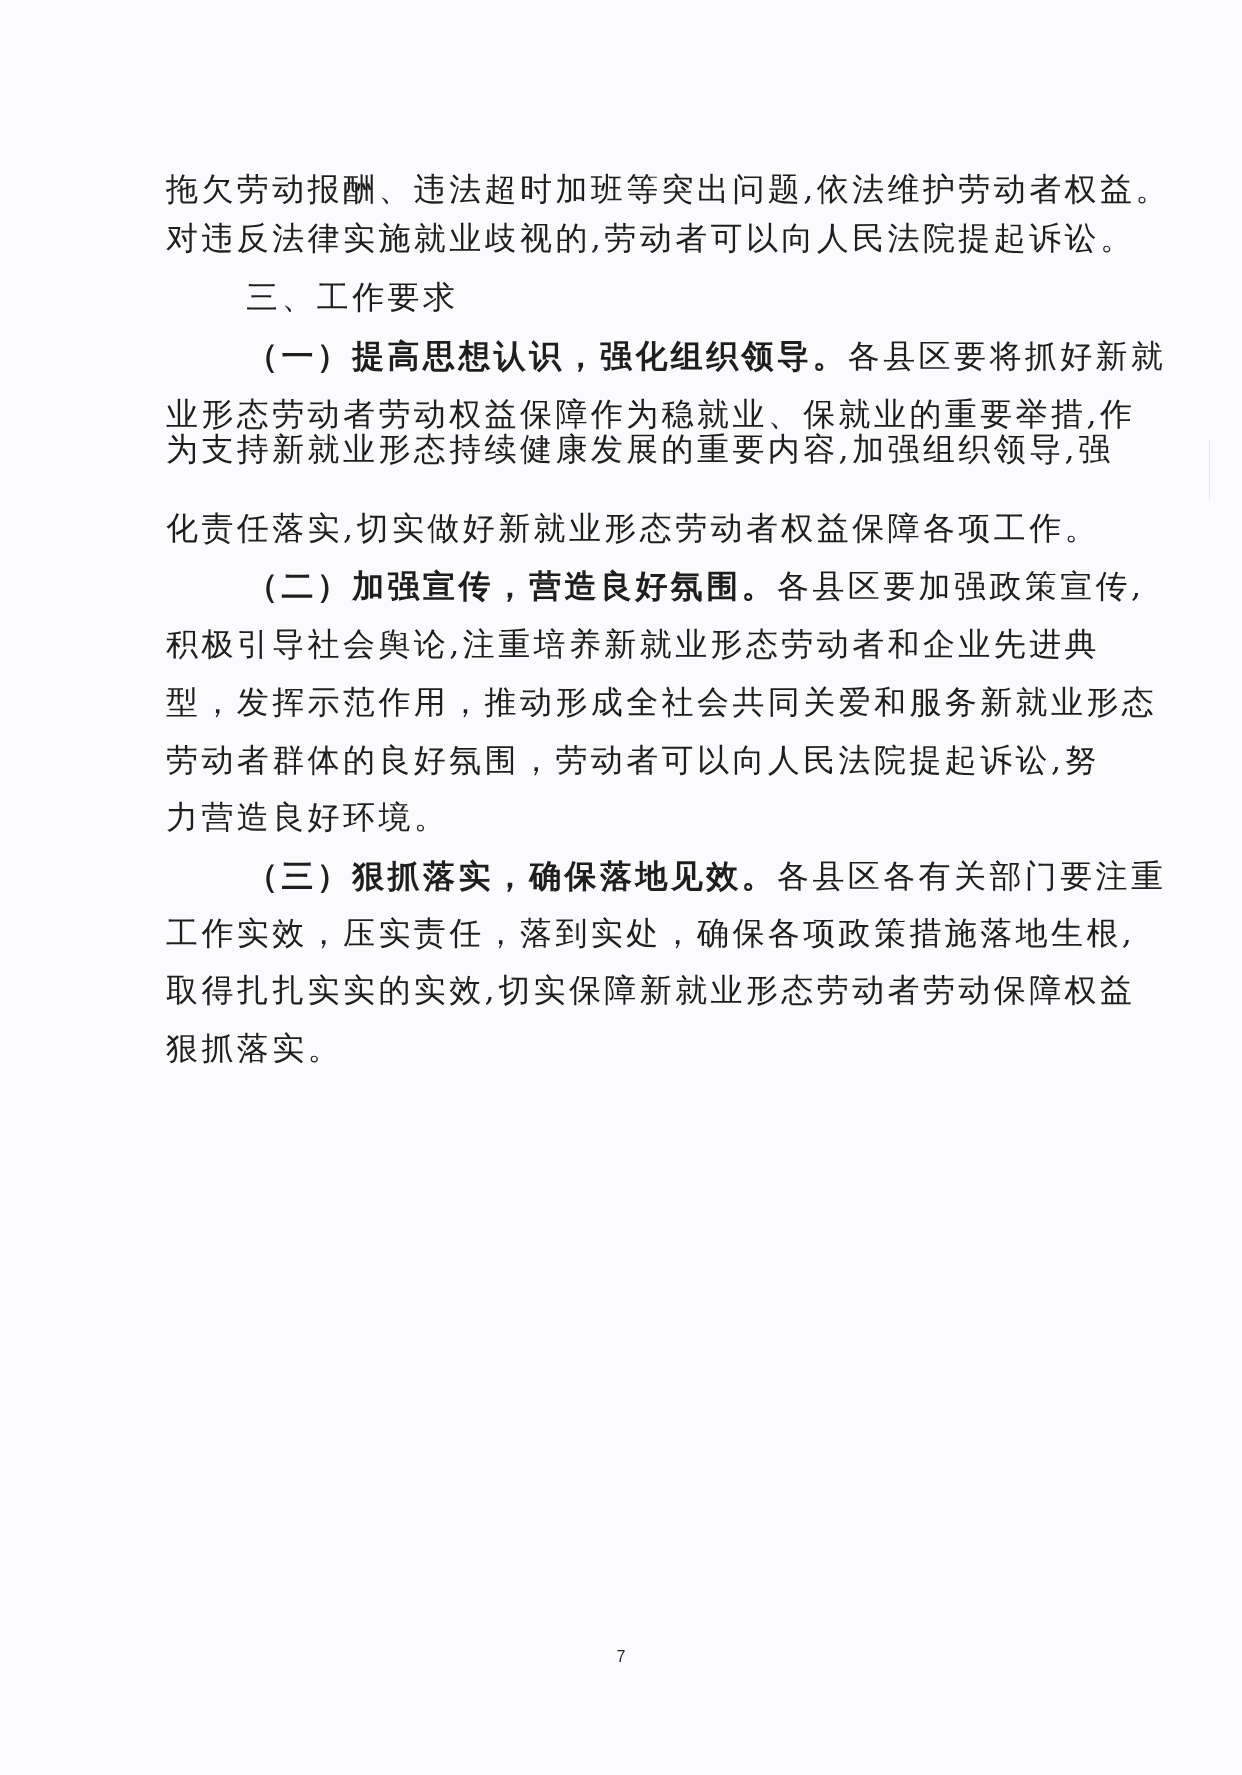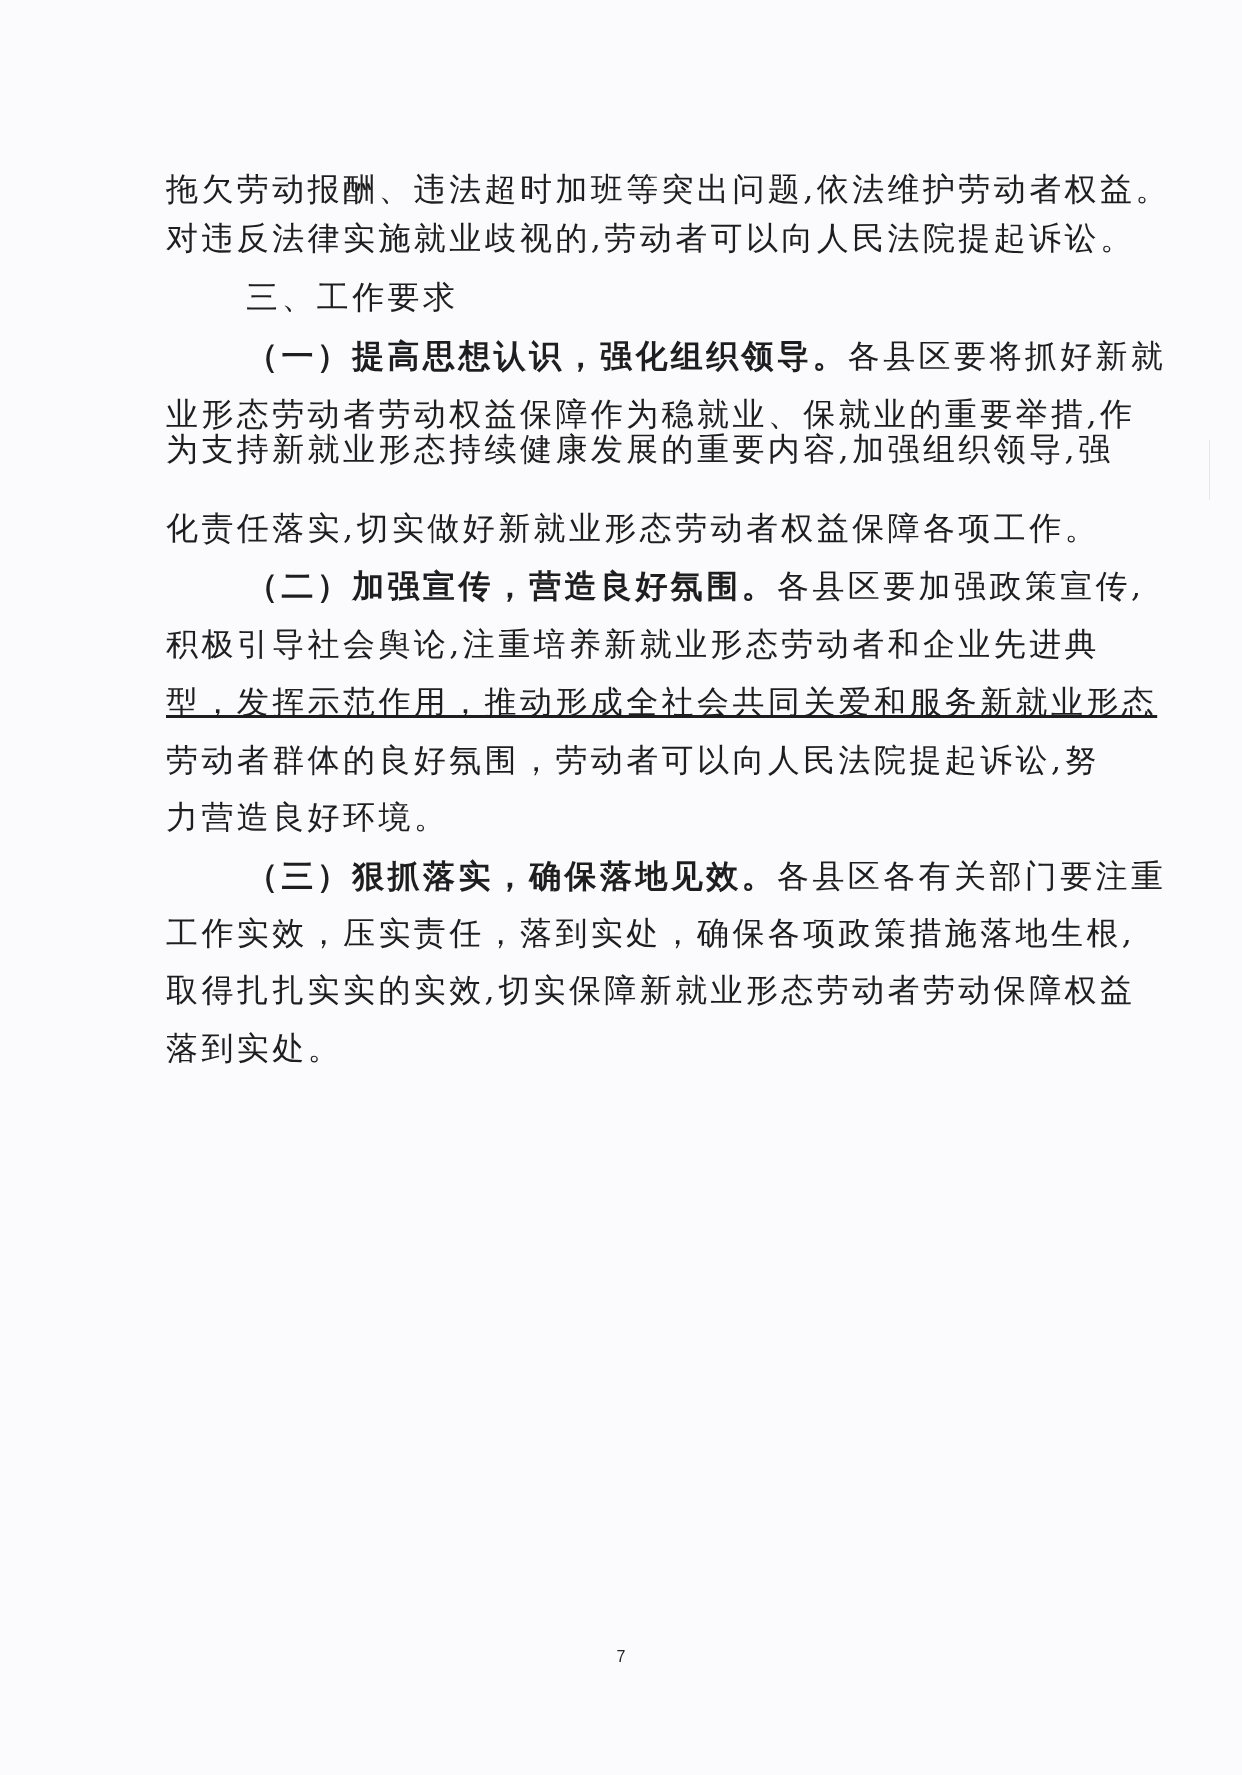--- a/index.html
+++ b/index.html
@@ -47,26 +47,26 @@
     <span class="bold">（一）提高思想认识，强化组织领导。</span><span>各县区要将抓好新就</span>
   </div>
   <div class="line" style="top:394px;">业形态劳动者劳动权益保障作为稳就业、保就业的重要举措,作</div>
   <div class="line" style="top:429px;">为支持新就业形态持续健康发展的重要内容,加强组织领导,强</div>
   <div class="line" style="top:508px;">化责任落实,切实做好新就业形态劳动者权益保障各项工作。</div>
 
   <div class="line indent" style="top:566px;">
     <span class="bold">（二）加强宣传，营造良好氛围。</span><span>各县区要加强政策宣传,</span>
   </div>
   <div class="line" style="top:624px;">积极引导社会舆论,注重培养新就业形态劳动者和企业先进典</div>
-  <div class="line" style="top:682px;text-decoration:underline;">型，发挥示范作用，推动形成全社会共同关爱和服务新就业形态</div>
+  <div class="line" style="top:682px;">型，发挥示范作用，推动形成全社会共同关爱和服务新就业形态</div>
   <div class="line" style="top:740px;">劳动者群体的良好氛围，劳动者可以向人民法院提起诉讼,努</div>
   <div class="line" style="top:797px;">力营造良好环境。</div>
 
   <div class="line indent" style="top:856px;">
     <span class="bold">（三）狠抓落实，确保落地见效。</span><span>各县区各有关部门要注重</span>
   </div>
   <div class="line" style="top:913px;">工作实效，压实责任，落到实处，确保各项政策措施落地生根,</div>
   <div class="line" style="top:970px;">取得扎扎实实的实效,切实保障新就业形态劳动者劳动保障权益</div>
-  <div class="line" style="top:1028px;">落到实处。</div>
+  <div class="line" style="top:1028px;">狠抓落实。</div>
 
   <div class="pgnum">7</div>
   <div class="edge-mark"></div>
 </div>
 
 </body></html>

